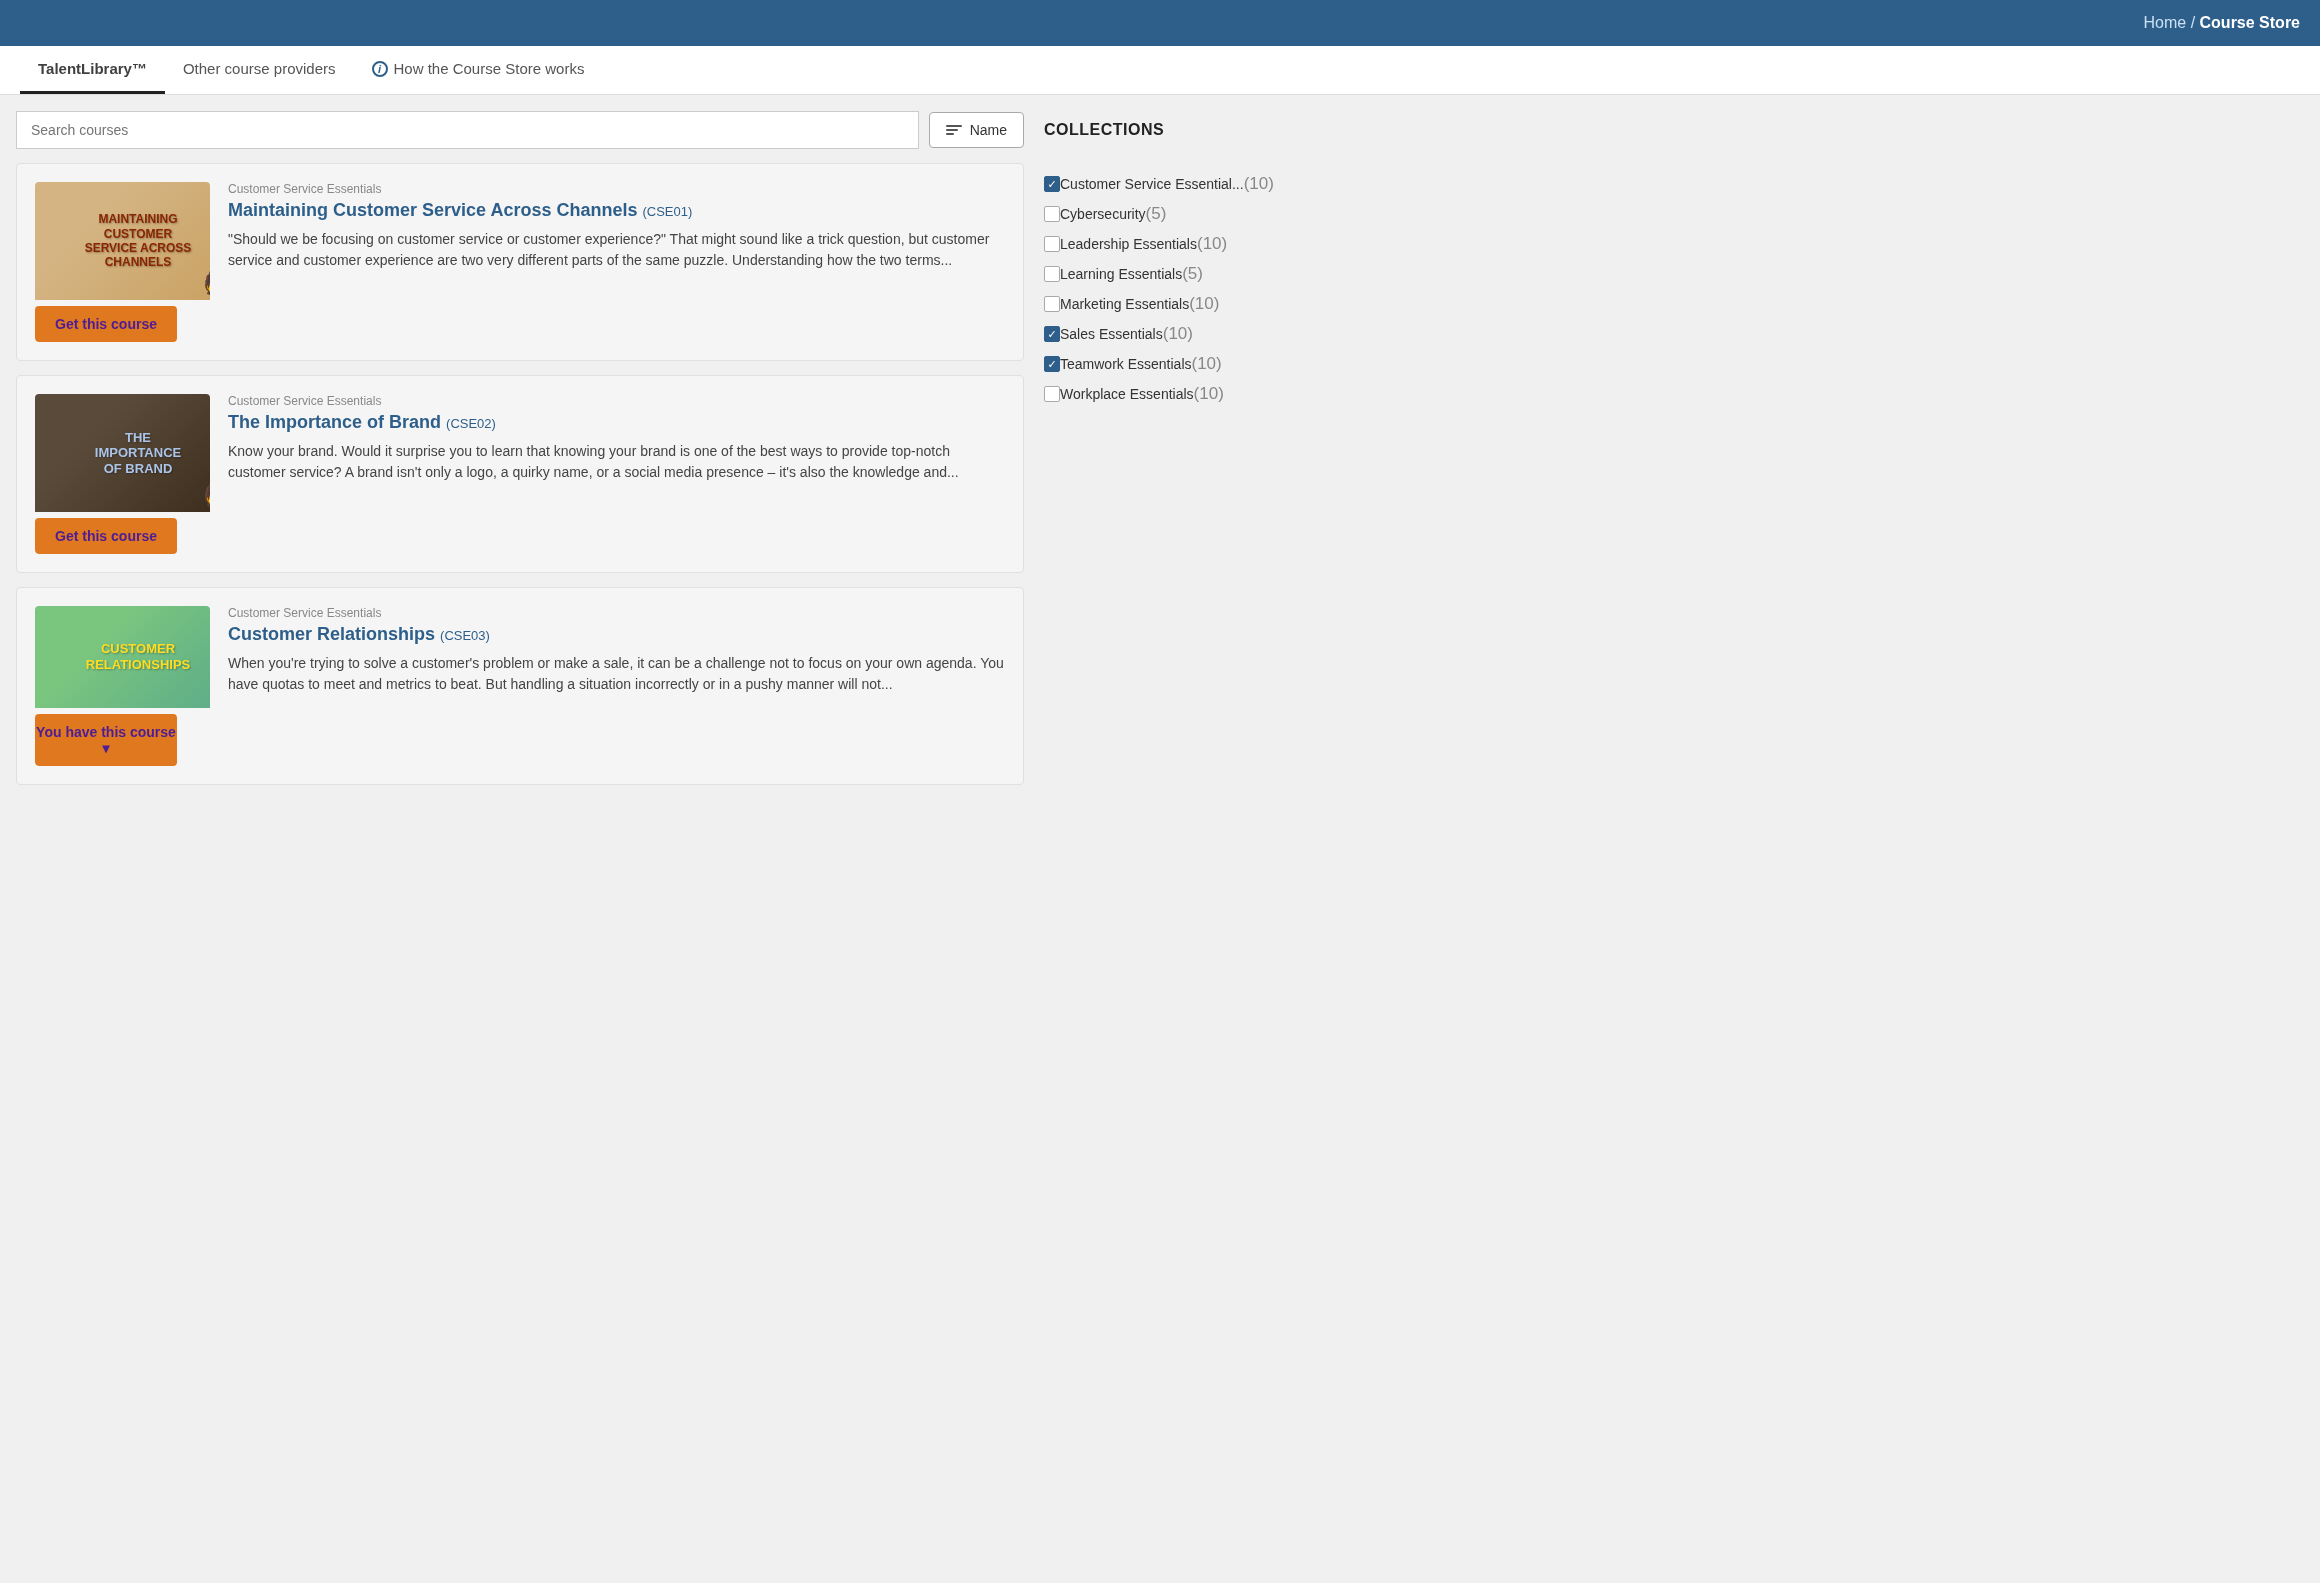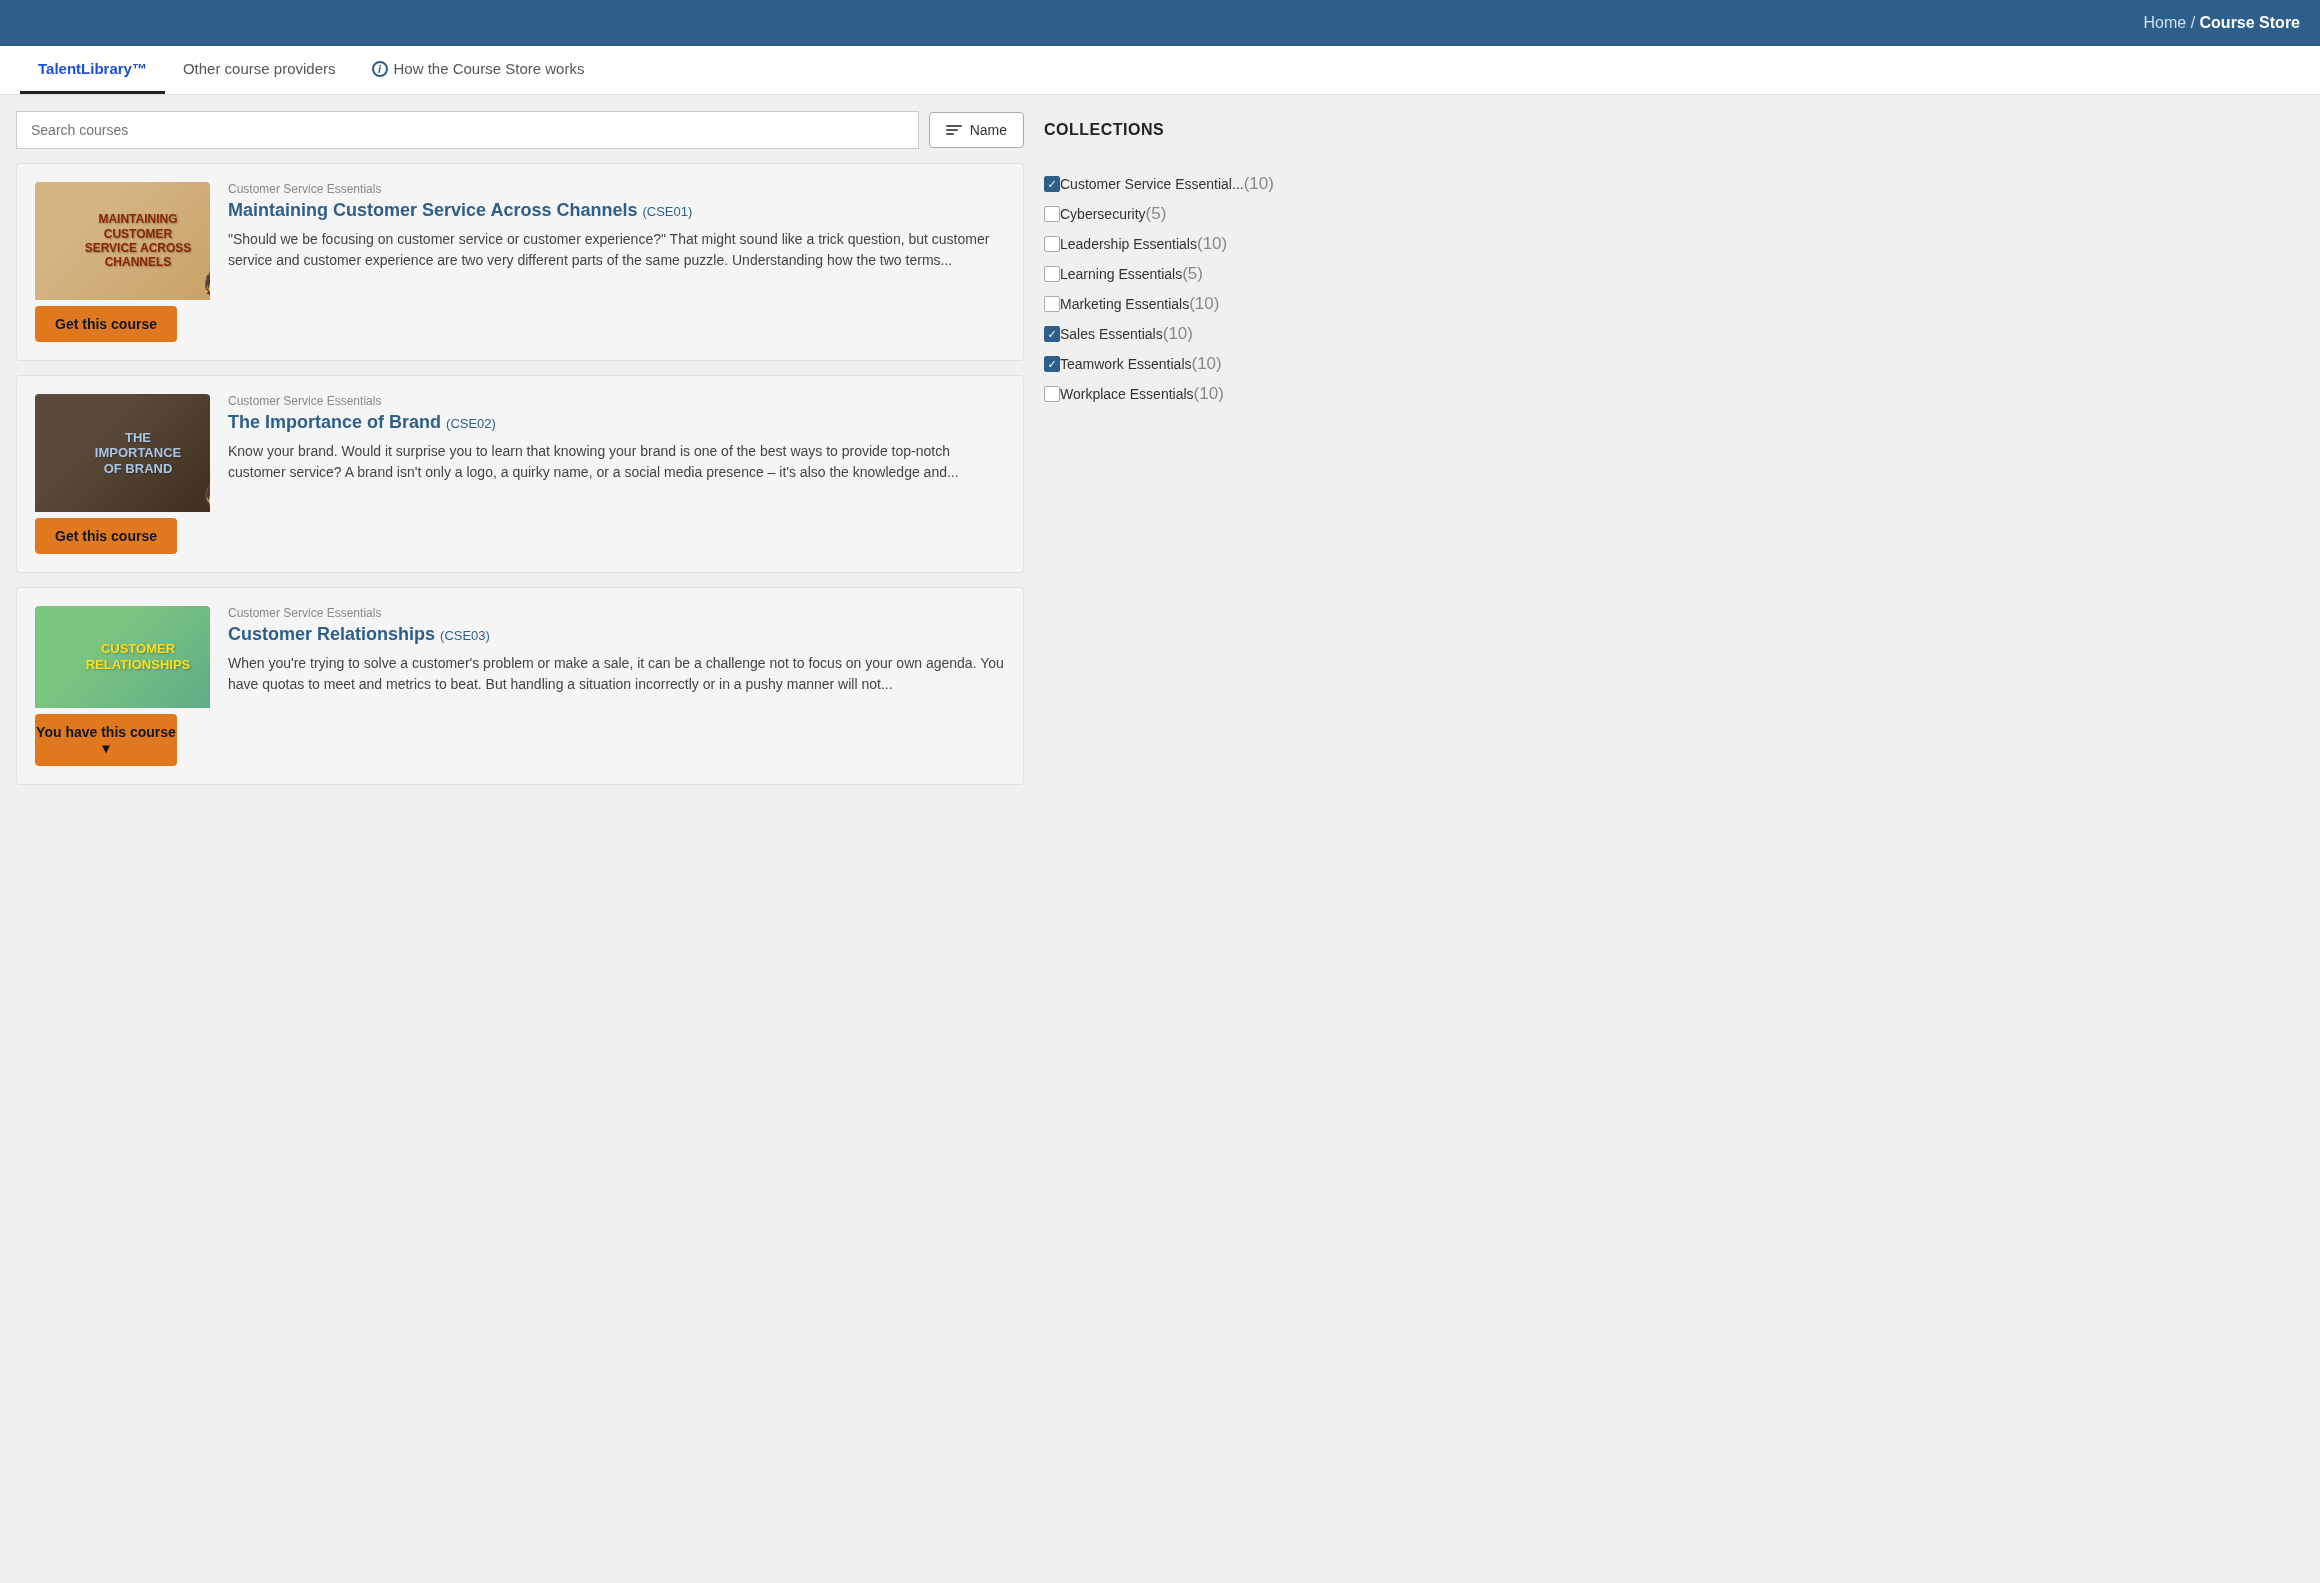--- a/index.html
+++ b/index.html
@@ -27,21 +27,21 @@
       padding: 14px 18px;
       cursor: pointer;
       font-size: 15px;
       color: #555;
       border-bottom: 3px solid transparent;
       display: flex;
       align-items: center;
       gap: 6px;
     }
     .tab.active {
-      color: #1d4ed8;
+      color: #404040;
       font-weight: 700;
       border-bottom: 3px solid #222;
     }
     .tab .info-icon {
       width: 16px; height: 16px;
       border: 2px solid #2d5f8a;
       border-radius: 50%;
       display: inline-flex;
       align-items: center;
       justify-content: center;
@@ -146,21 +146,21 @@
       background: linear-gradient(135deg, #5a4a3a 30%, #3a2a1a 100%);
       color: #aac4e8;
     }
     .thumb-img.cse03 {
       background: linear-gradient(135deg, #7bc67e 30%, #5aaa8a 100%);
       color: #ffdd44;
     }
 
     .get-course-btn {
       background: #e07820;
-      color: #0f172a;
+      color: #4c1d95;
       border: none;
       border-radius: 4px;
       padding: 10px 0;
       width: 142px;
       cursor: pointer;
       font-size: 14px;
       font-weight: 600;
       text-align: center;
       margin-top: 6px;
     }

